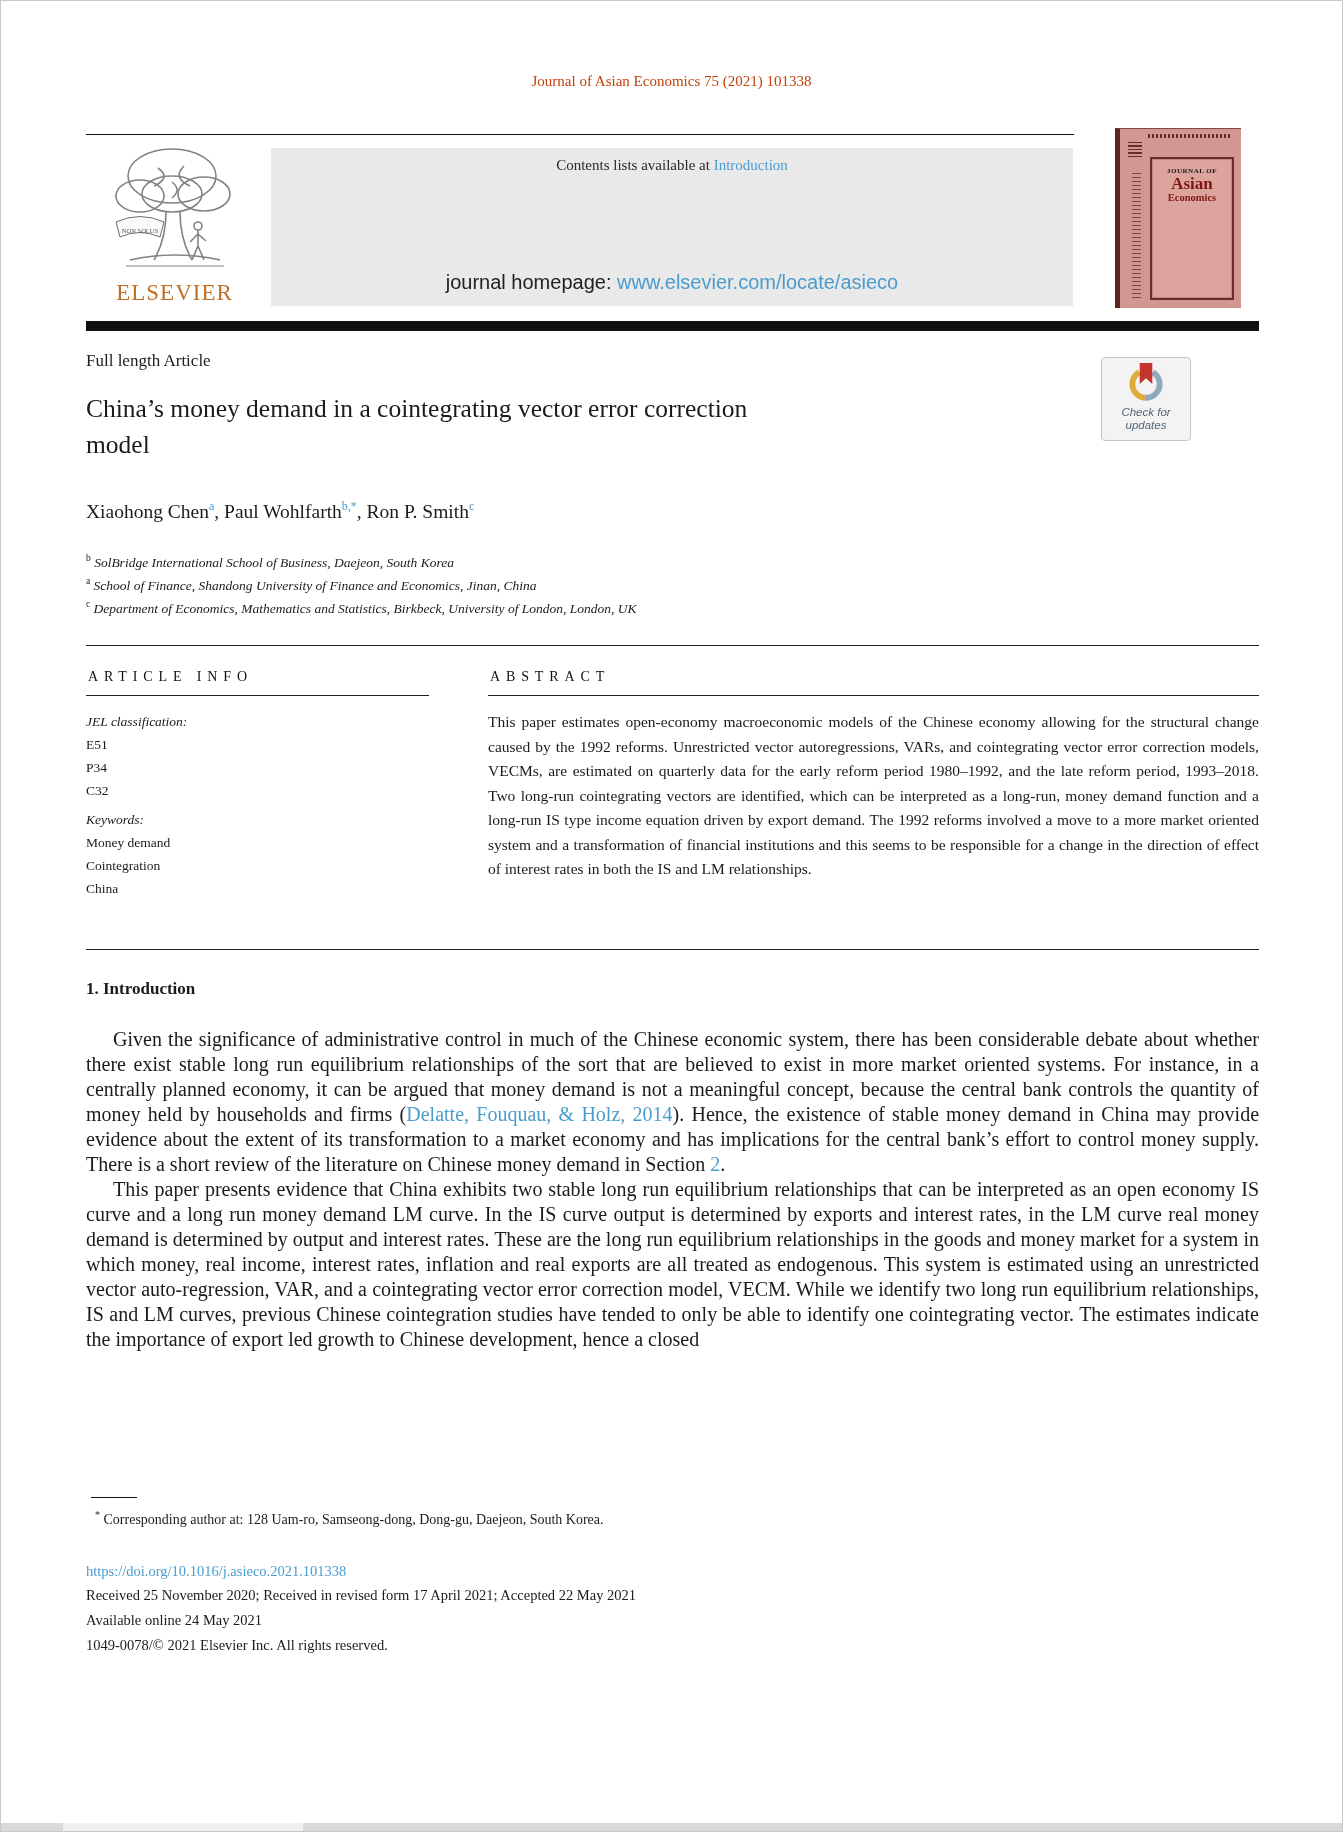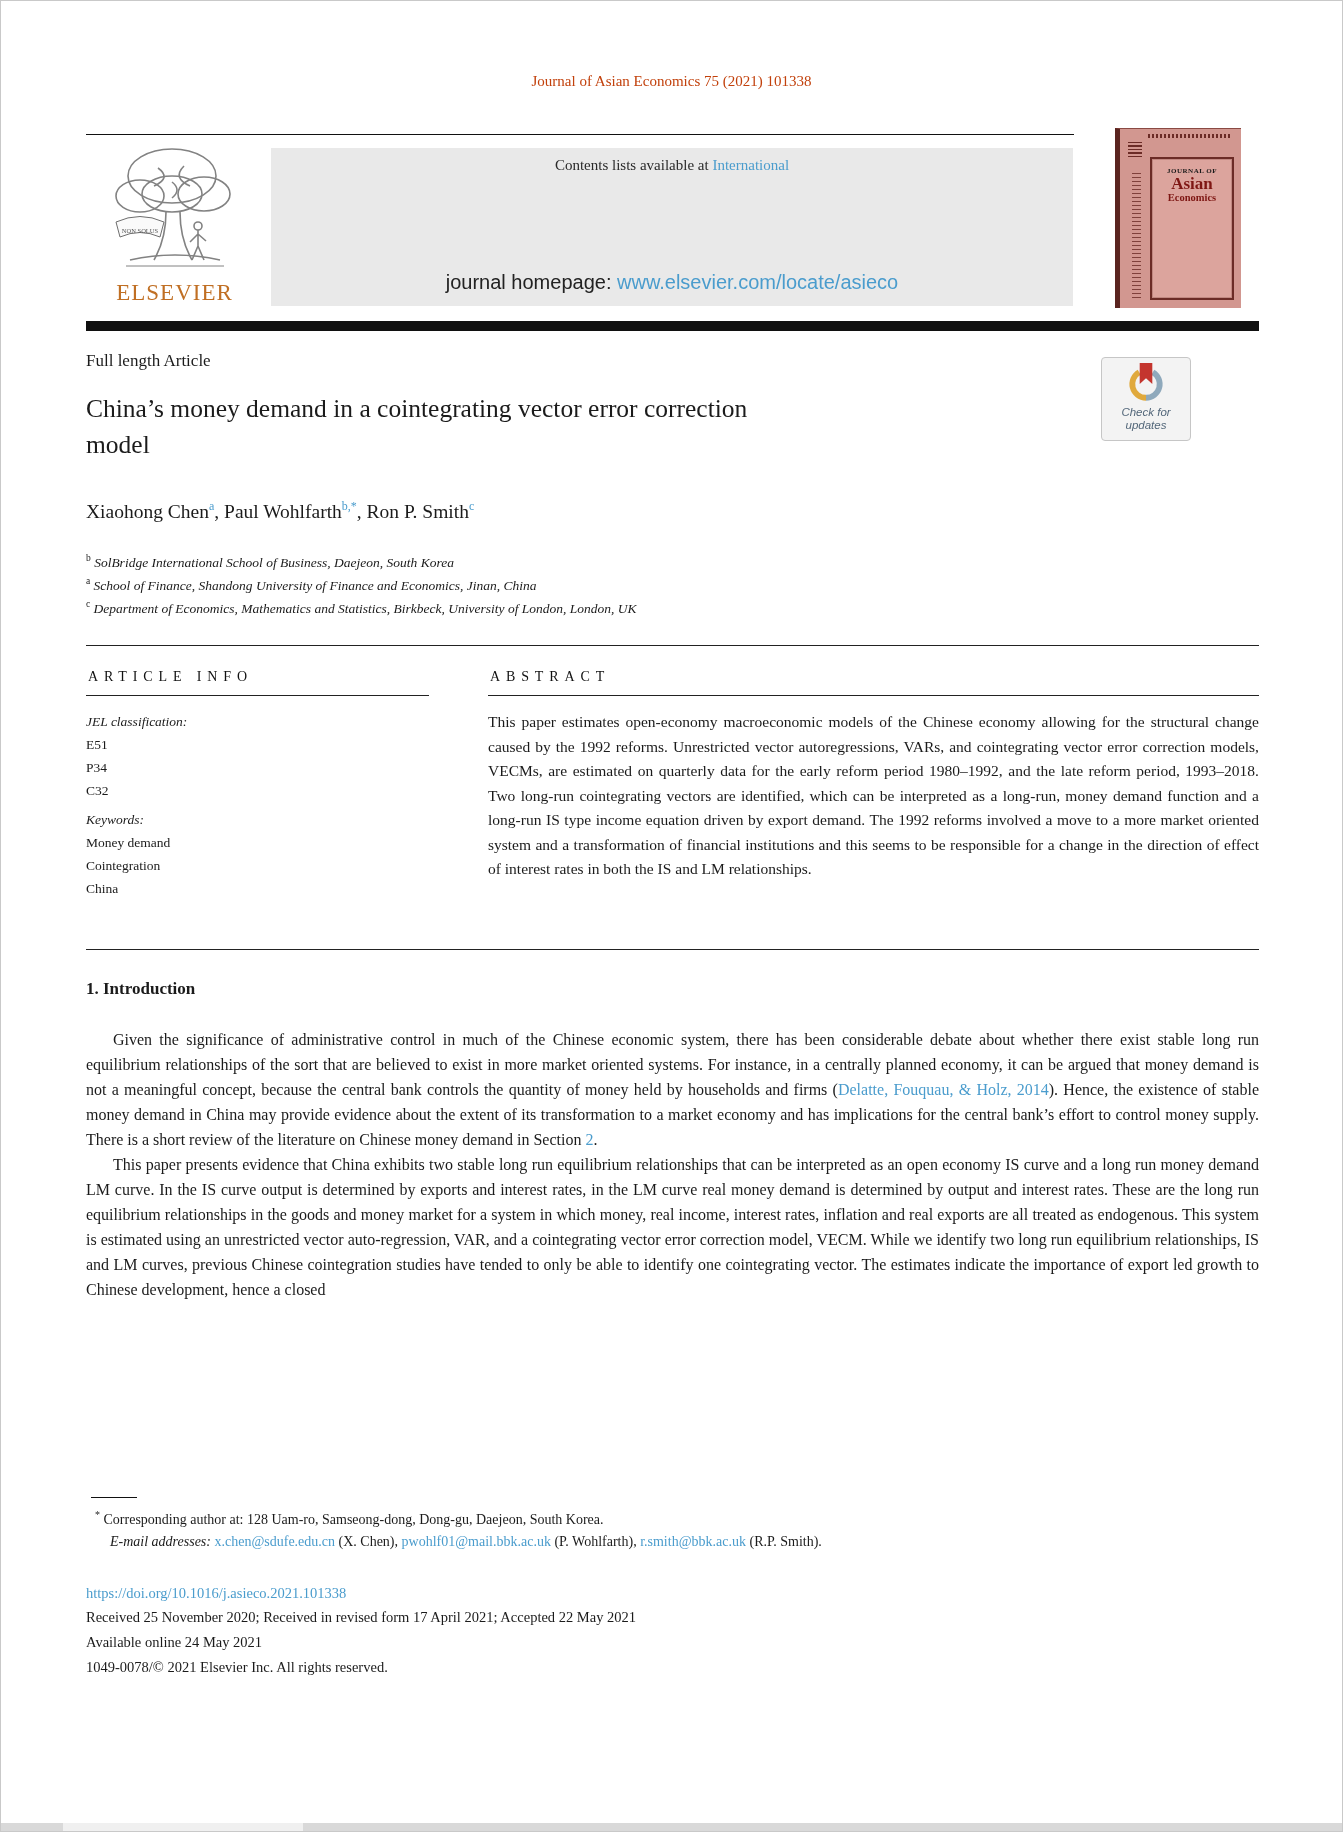--- a/index.html
+++ b/index.html
@@ -58,21 +58,21 @@
   .col-right{position:absolute;left:402px;top:0;width:771px;}
   .col-header{font-size:14px;letter-spacing:.42em;color:#111;padding-left:2px;}
   .col-underline{border-top:1.2px solid #222;margin-top:10px;margin-bottom:14px;}
   .info-label{font-size:13.5px;font-style:italic;line-height:23px;}
   .info-item{font-size:13.5px;line-height:23px;}
   .kw-gap{margin-top:6px;}
   .abstract-text{font-size:15.5px;line-height:24.5px;text-align:justify;margin:0;}
   
   .intro-heading{position:absolute;top:978px;left:85px;font-size:17px;font-weight:bold;margin:0;}
   .main-text{position:absolute;top:1026px;left:85px;width:1173px;}
-  .main-text p{margin:0;font-size:16px;line-height:25px;text-align:justify;text-indent:27px;}
+  .main-text p{margin:0;font-size:20px;line-height:25px;text-align:justify;text-indent:27px;}
   
   .footer{position:absolute;top:1496px;left:85px;width:1173px;font-size:14px;}
   .fn-rule{width:46px;border-top:1.5px solid #111;margin-left:5px;}
   .fn-line{margin-top:7px;padding-left:9px;line-height:20px;}
   .fn-line sup{font-size:10px;}
   .email-line{padding-left:24px;line-height:20px;margin-top:2px;}
   .email-label{font-style:italic;}
   .doi{display:inline-block;margin-top:33px;font-size:14.5px;}
   .meta-line{margin-top:5px;font-size:14.5px;line-height:20px;}
   
@@ -107,21 +107,21 @@
         <g>
           <path d="M16,84 q24,-11 48,0 l-4,15 q-20,-9 -40,0 z" fill="#fafafa" stroke="#6e6e6e" stroke-width="1"></path>
           <text x="40" y="95" font-size="6.5" fill="#555" text-anchor="middle" font-family="Liberation Serif, serif">NON SOLUS</text>
         </g>
       </svg>
       <div class="wordmark">ELSEVIER</div>
     </div>
 
     <div class="gray-box">
       <div class="contents-line">
-        <span>Contents lists available at </span><a class="link">International</a>
+        <span>Contents lists available at </span><a class="link">Introduction</a>
       </div>
       <div class="homepage-line">
         <span>journal homepage: </span><a class="link">www.elsevier.com/locate/asieco</a>
       </div>
     </div>
 
     <div class="cover">
       <div class="tiny-top"></div>
       <div class="emblem"></div>
       <div class="spine"></div>
@@ -186,23 +186,20 @@
 
   <h2 class="intro-heading">1. Introduction</h2>
   <div class="main-text">
     <p><span>Given the significance of administrative control in much of the Chinese economic system, there has been considerable debate about whether there exist stable long run equilibrium relationships of the sort that are believed to exist in more market oriented systems. For instance, in a centrally planned economy, it can be argued that money demand is not a meaningful concept, because the central bank controls the quantity of money held by households and firms (</span><a class="link">Delatte, Fouquau, &amp; Holz, 2014</a><span>). Hence, the existence of stable money demand in China may provide evidence about the extent of its transformation to a market economy and has implications for the central bank’s effort to control money supply. There is a short review of the literature on Chinese money demand in Section </span><a class="link">2</a><span>.</span></p>
     <p>This paper presents evidence that China exhibits two stable long run equilibrium relationships that can be interpreted as an open economy IS curve and a long run money demand LM curve. In the IS curve output is determined by exports and interest rates, in the LM curve real money demand is determined by output and interest rates. These are the long run equilibrium relationships in the goods and money market for a system in which money, real income, interest rates, inflation and real exports are all treated as endogenous. This system is estimated using an unrestricted vector auto-regression, VAR, and a cointegrating vector error correction model, VECM. While we identify two long run equilibrium relationships, IS and LM curves, previous Chinese cointegration studies have tended to only be able to identify one cointegrating vector. The estimates indicate the importance of export led growth to Chinese development, hence a closed</p>
   </div>
 
   <div class="footer">
     <div class="fn-rule"></div>
     <div class="fn-line"><sup>*</sup><span> Corresponding author at: 128 Uam-ro, Samseong-dong, Dong-gu, Daejeon, South Korea.</span></div>
-    <div class="email-line">
-      <span class="email-label">E-mail addresses: </span><a class="link">x.chen@sdufe.edu.cn</a><span> (X. Chen), </span><a class="link">pwohlf01@mail.bbk.ac.uk</a><span> (P. Wohlfarth), </span><a class="link">r.smith@bbk.ac.uk</a><span> (R.P. Smith).</span>
-    </div>
     <a class="link doi">https://doi.org/10.1016/j.asieco.2021.101338</a>
     <div class="meta-line">Received 25 November 2020; Received in revised form 17 April 2021; Accepted 22 May 2021</div>
     <div class="meta-line">Available online 24 May 2021</div>
     <div class="meta-line">1049-0078/© 2021 Elsevier Inc. All rights reserved.</div>
   </div>
 
   <div class="bottom-track">
     <div class="bottom-thumb"></div>
   </div>
 

